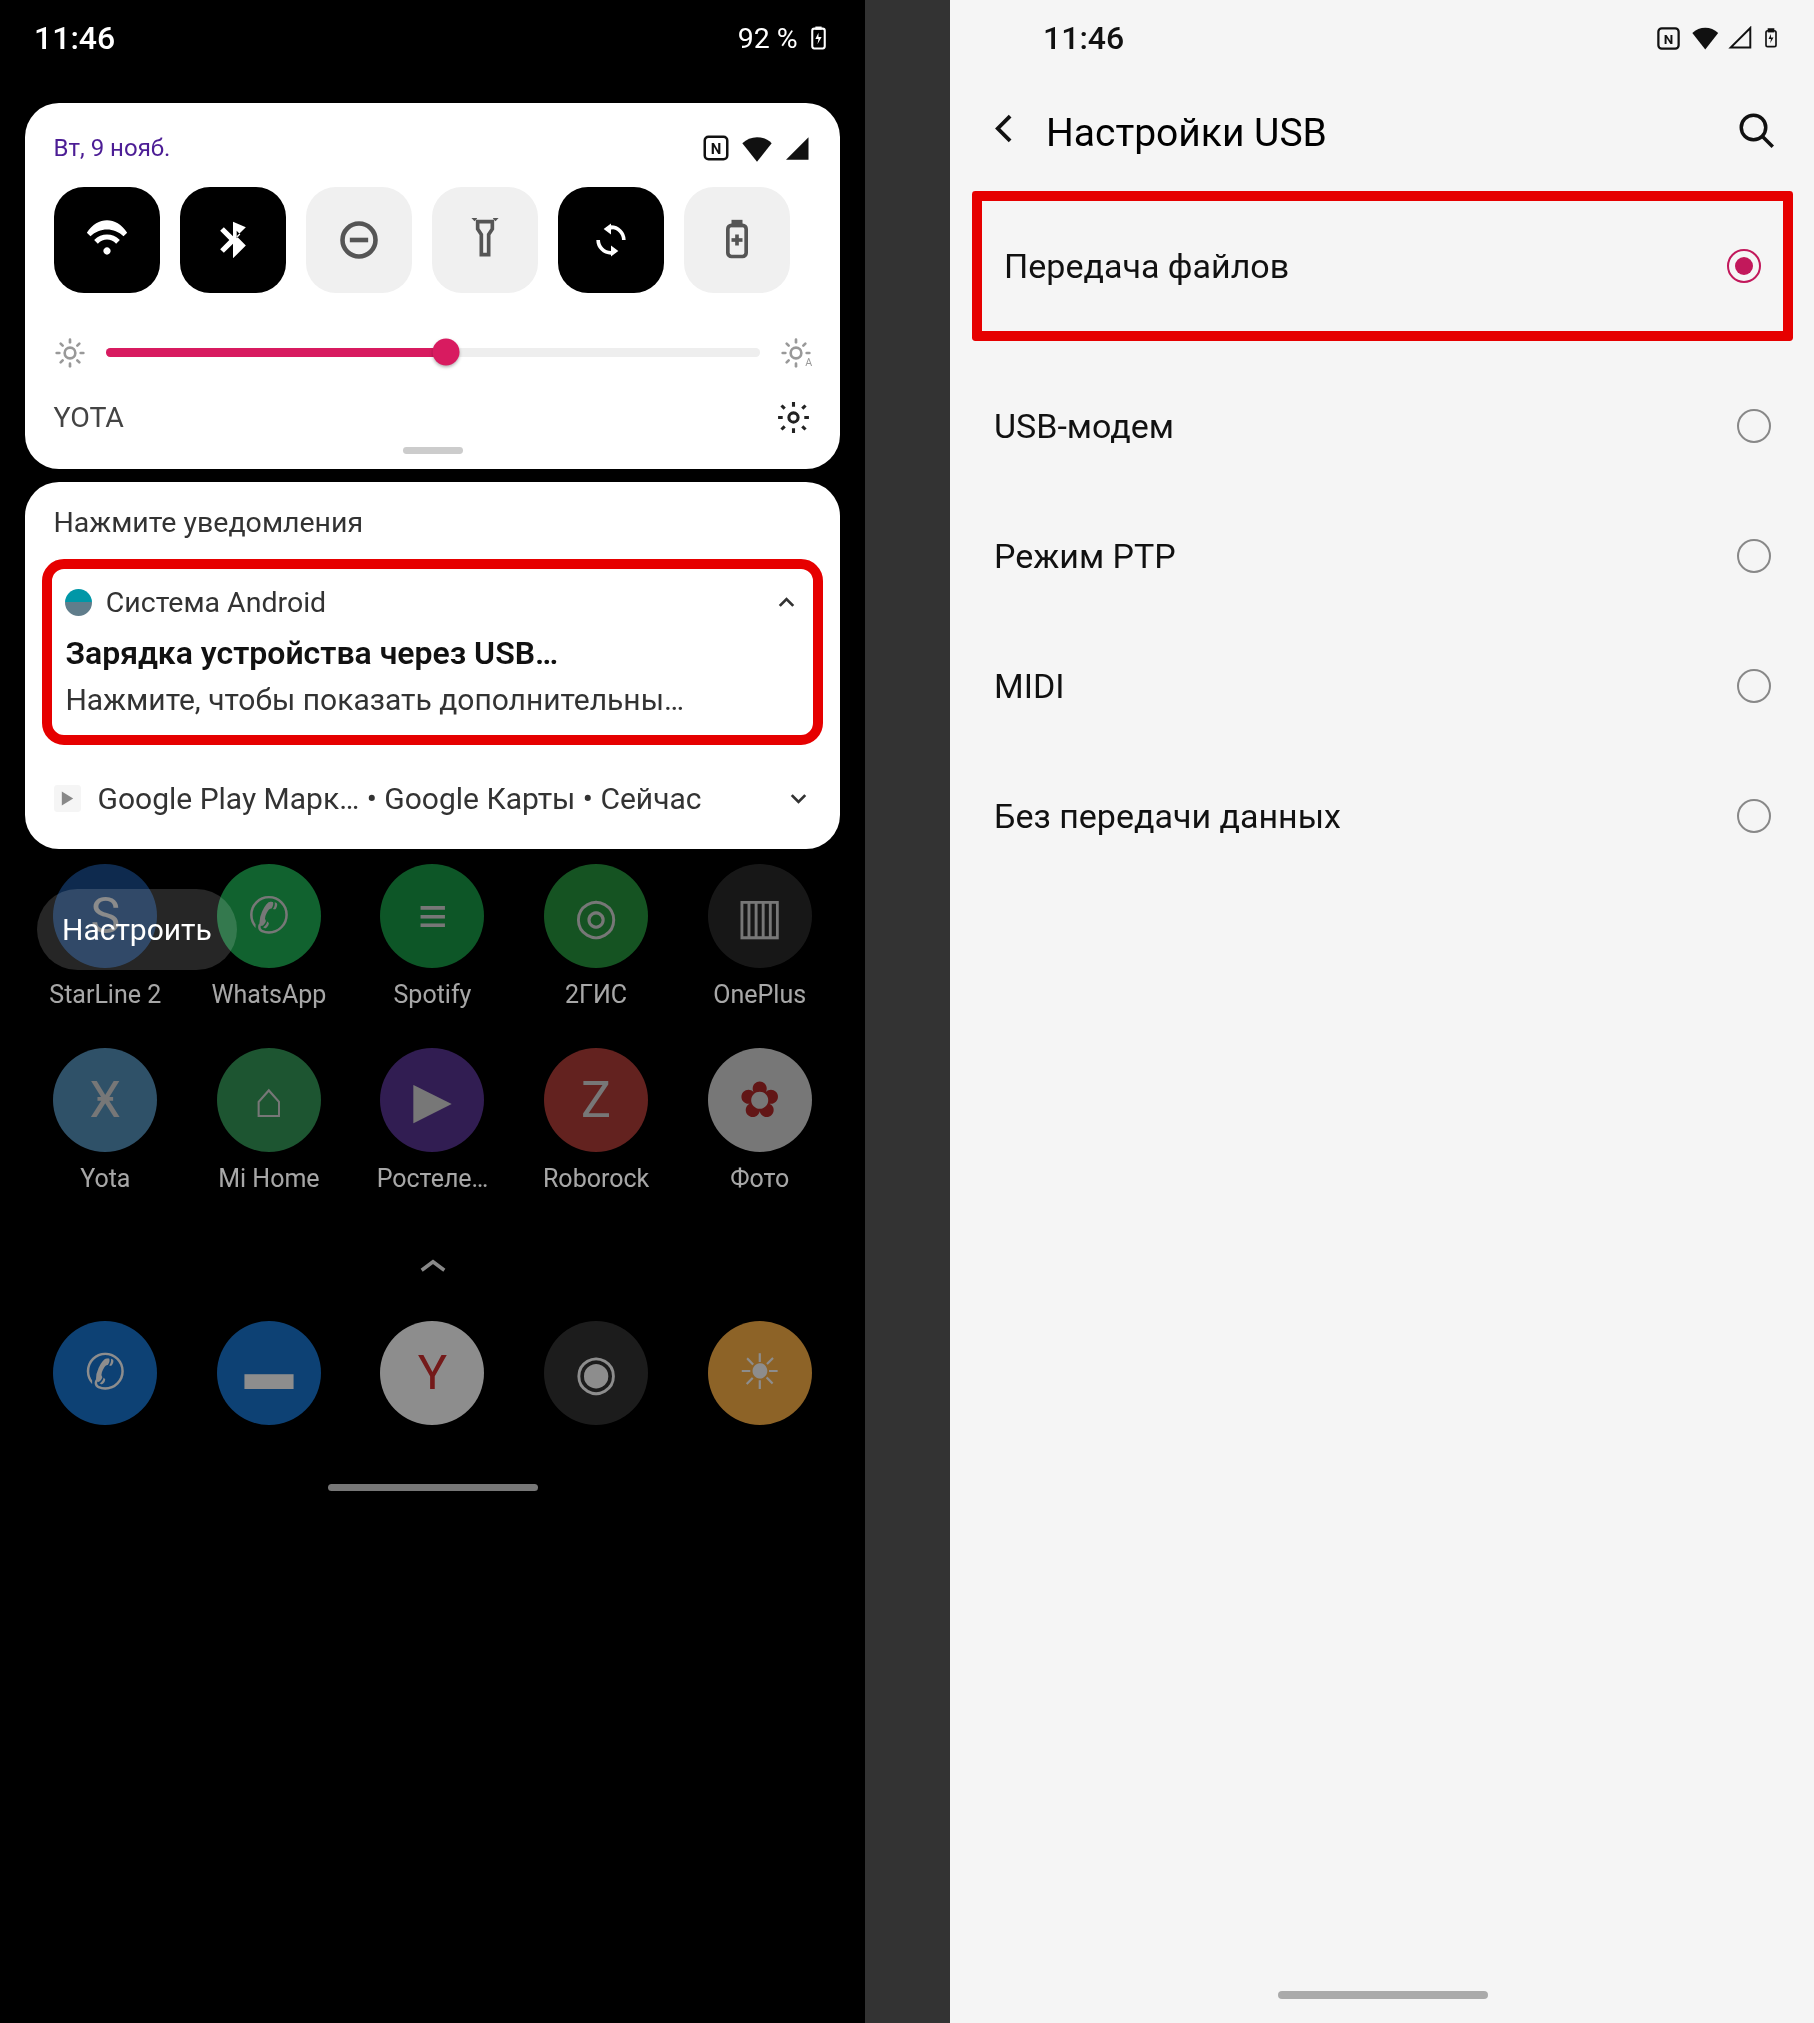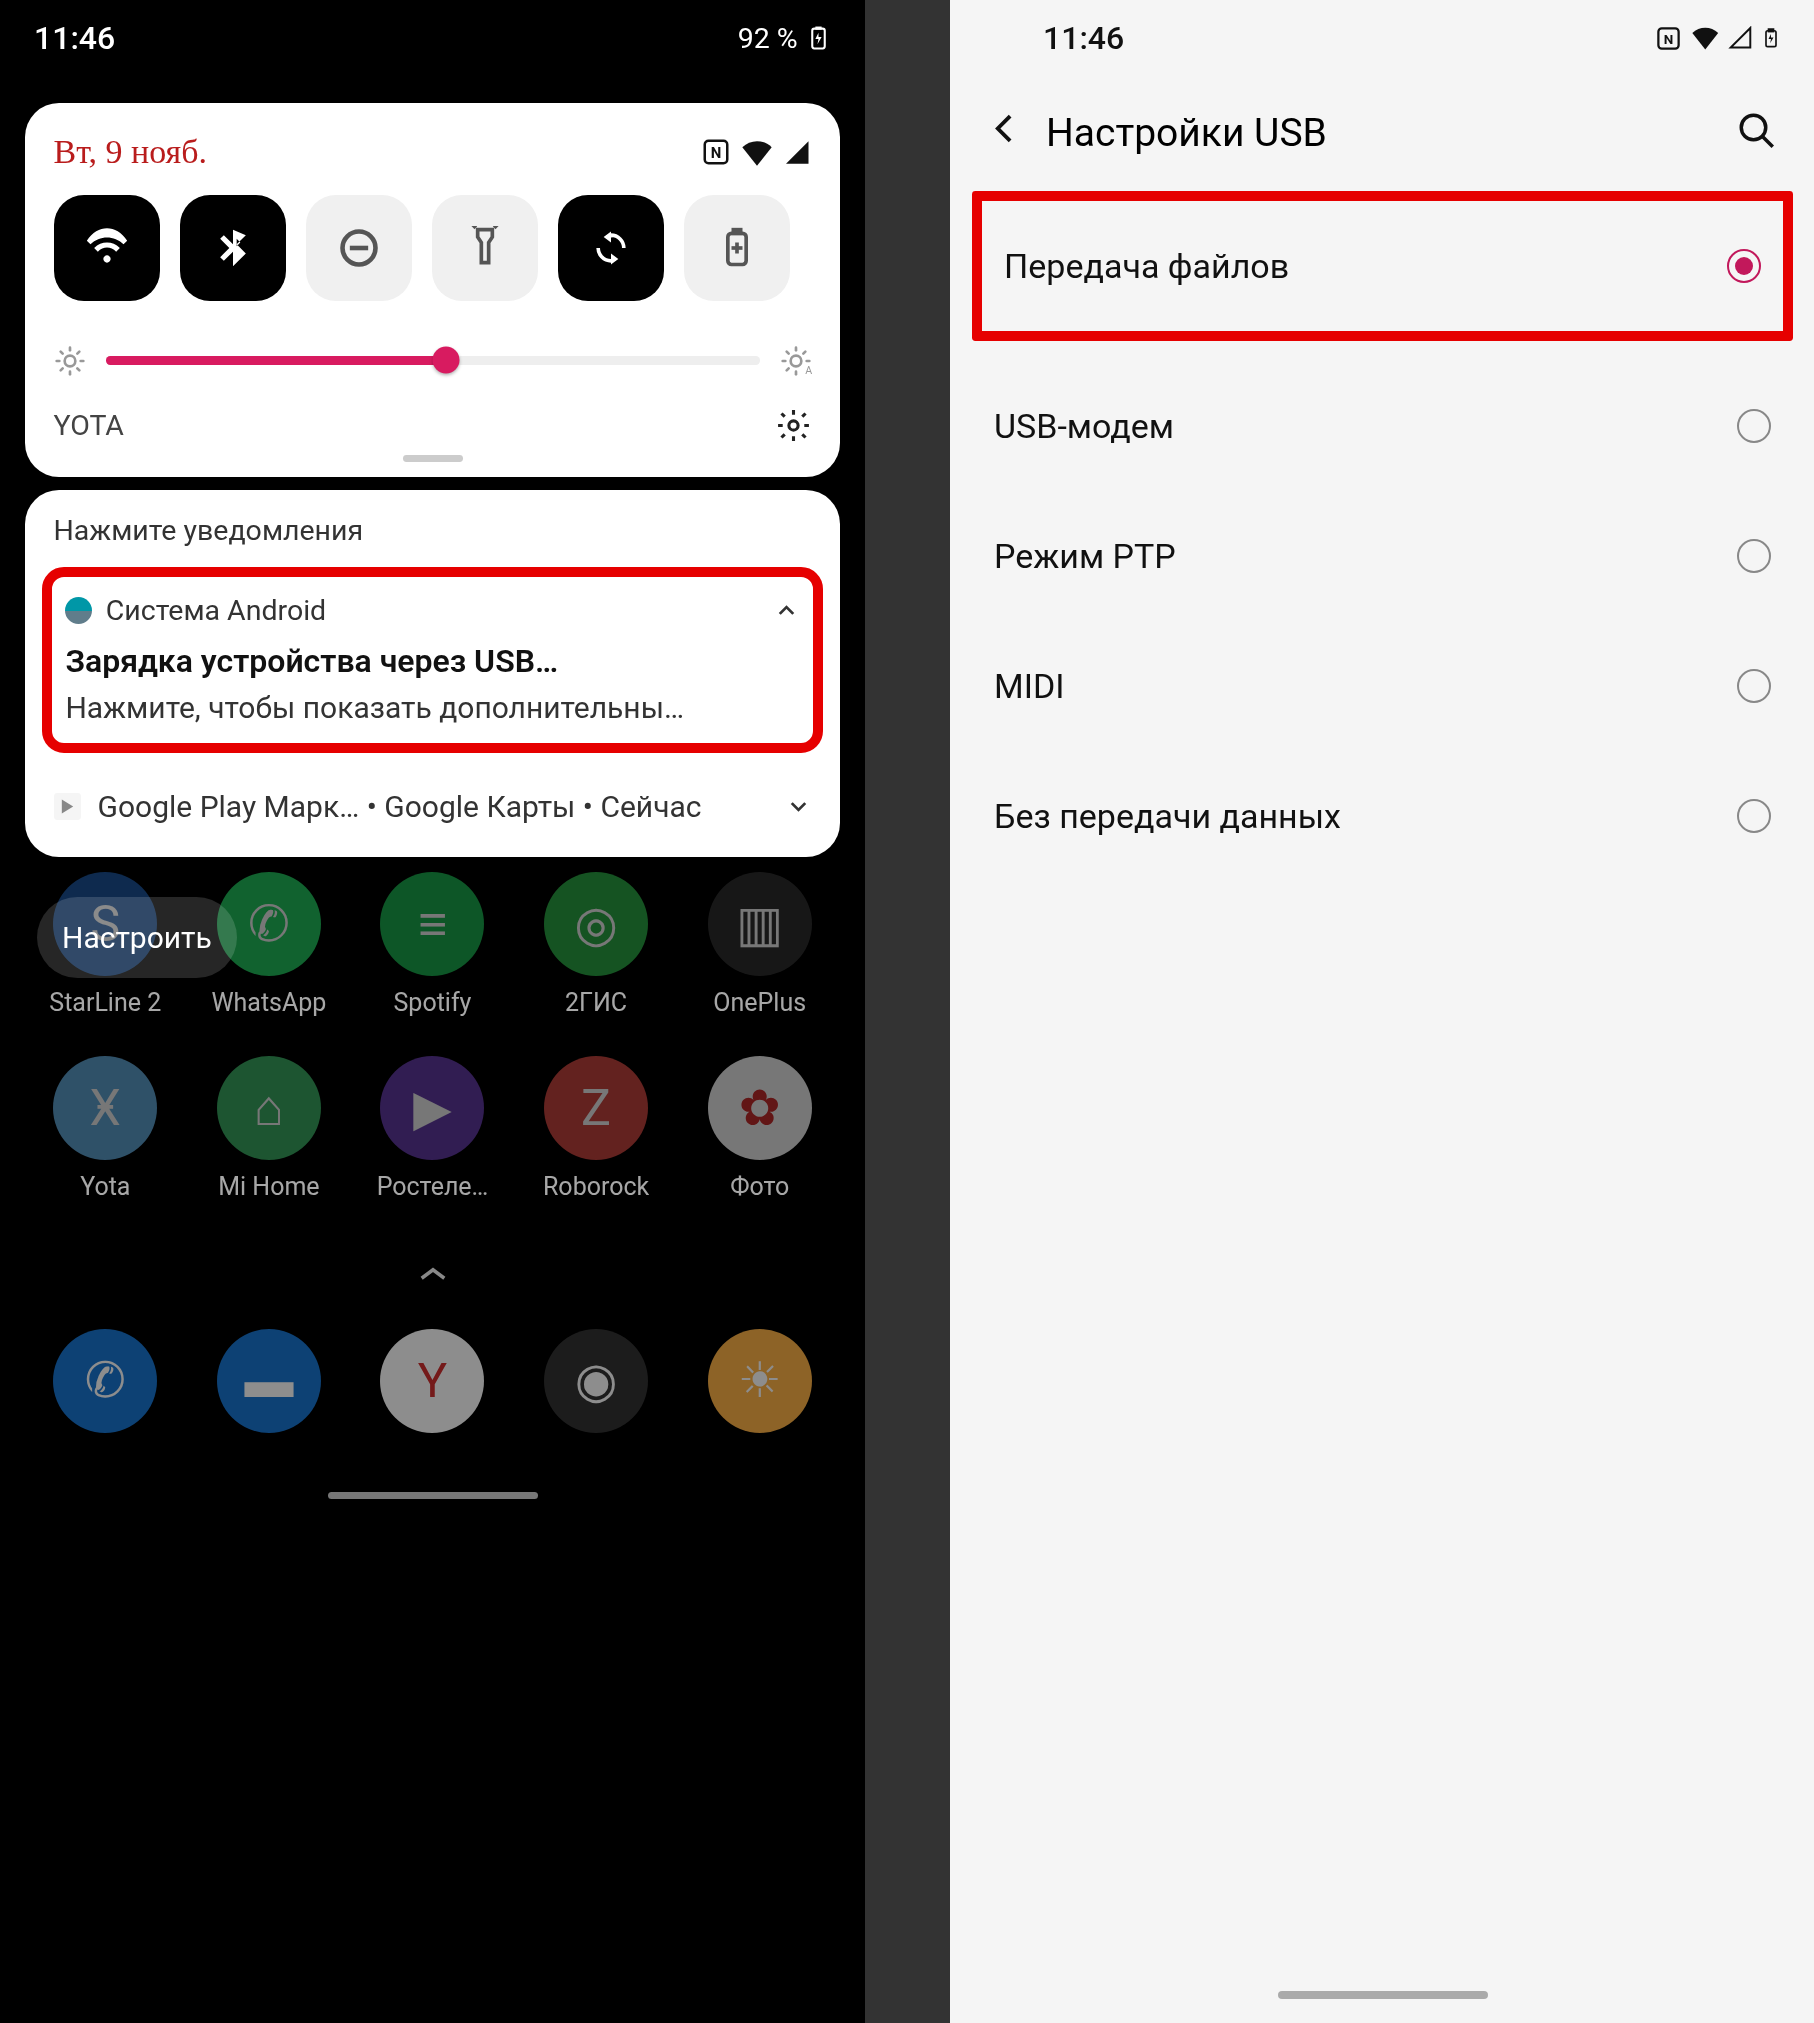--- a/index.html
+++ b/index.html
@@ -12,21 +12,21 @@
 
 .statusbar { display: flex; align-items: center; justify-content: space-between; padding: 11.7px 34px; height: 76px; }
 .statusbar .time { font-size: 32px; font-weight: 500; }
 .phone-left .statusbar { color: #fff; }
 .phone-right .statusbar { color: #111; }
 .statusbar .icons { display: flex; gap: 8.4px; align-items: center; font-size: 28.5px; }
 
 
 .qs-card { margin: 27px 25px 13.4px; background: #fff; border-radius: 34px; padding: 30px 28.5px 15px; box-shadow: 0 1.7px 8.4px rgba(0,0,0,.15); }
 .qs-header { display: flex; justify-content: space-between; align-items: center; margin-bottom: 23.5px; }
-.qs-date { font-size: 34px; color: #b91c1c; font-family: Liberation Serif, serif; }
+.qs-date { font-size: 24px; color: #4c1d95; }
 .qs-header .icons { display: flex; gap: 10px; align-items: center; }
 .qs-tiles { display: flex; gap: 20px; margin-bottom: 44px; }
 .tile { width: 106px; height: 106px; border-radius: 30px; display: flex; align-items: center; justify-content: center; background: #f0f0f0; color: #555; }
 .tile.active { background: #000; color: #fff; }
 .tile svg { width: 44px; height: 44px; }
 
 .brightness-row { display: flex; align-items: center; gap: 20px; margin-bottom: 30px; }
 .brightness-icon { color: #999; }
 .brightness-track { flex: 1; height: 8.4px; background: #eee; border-radius: 4.2px; position: relative; }
 .brightness-fill { position: absolute; left: 0; top: 0; bottom: 0; width: 52%; background: #d81b60; border-radius: 4.2px; }

